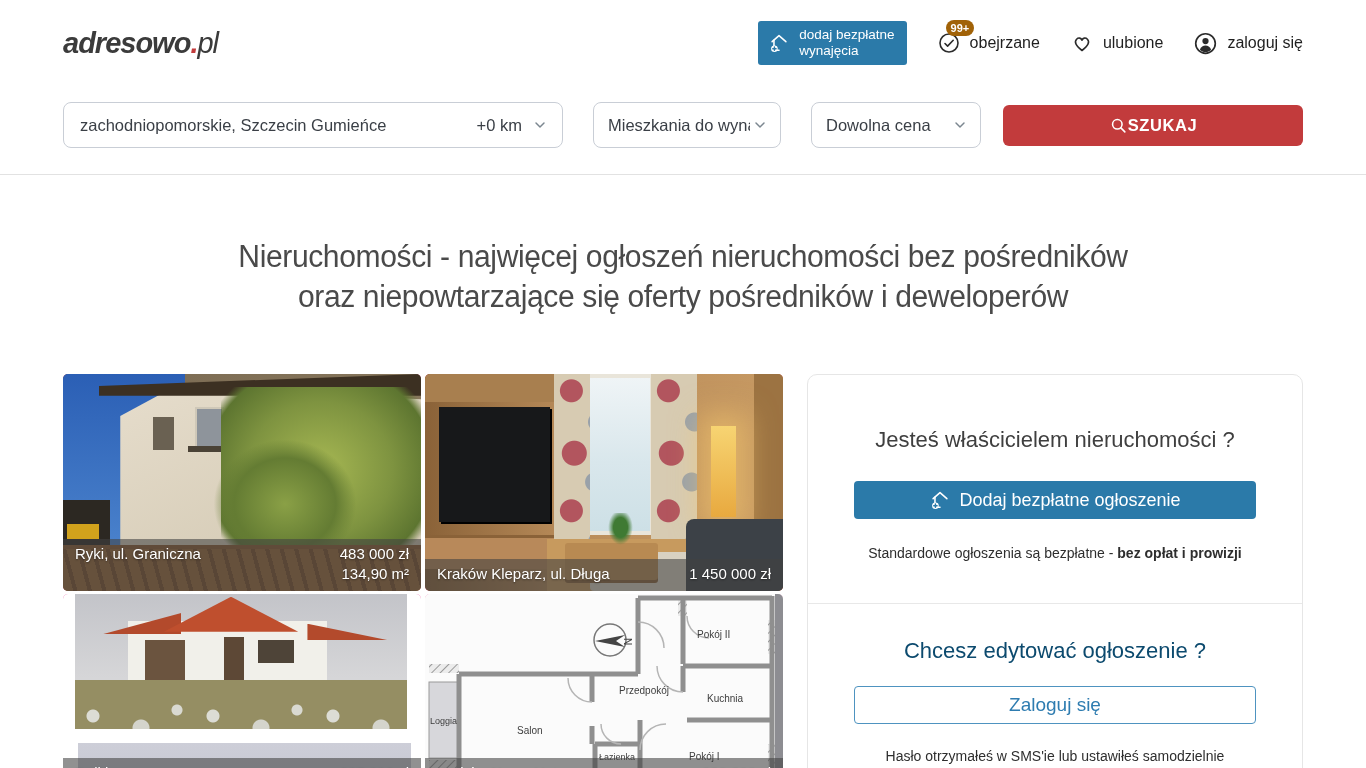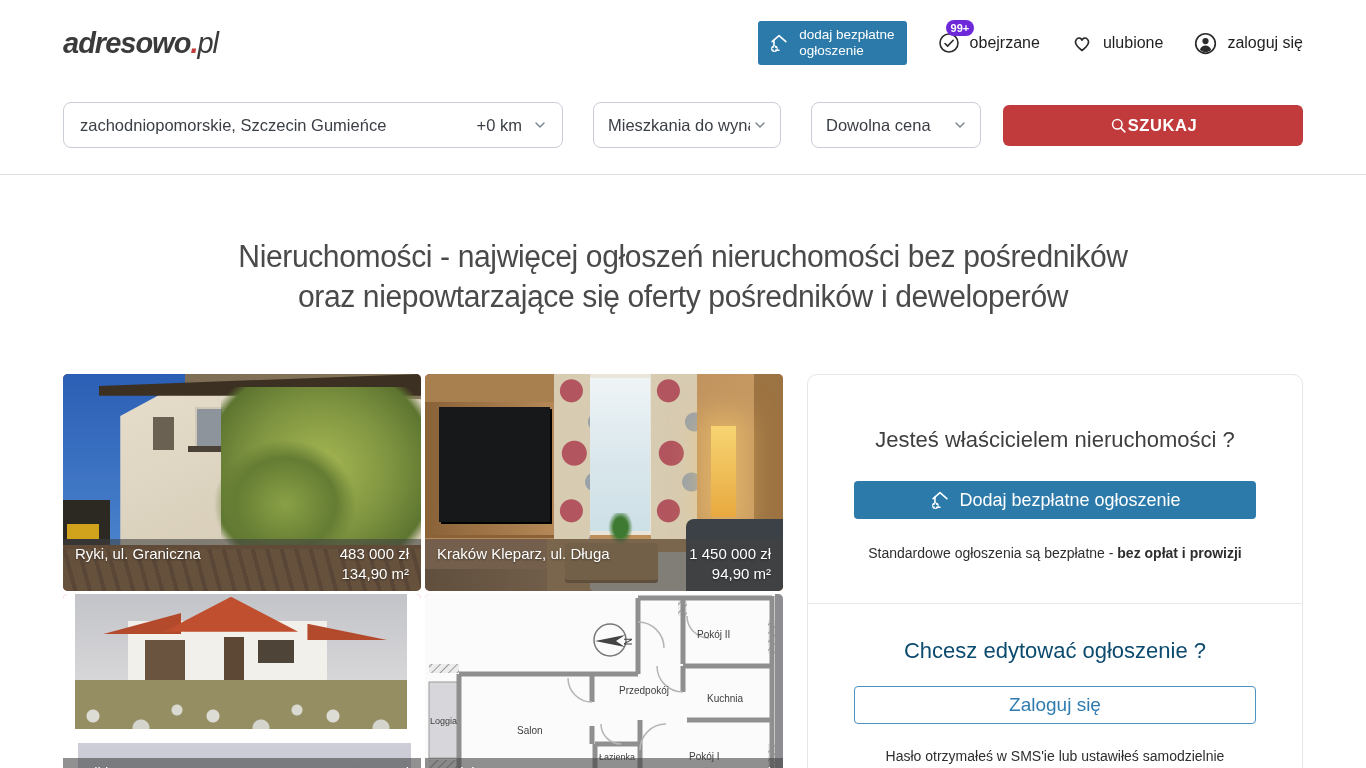--- a/index.html
+++ b/index.html
@@ -11,21 +11,21 @@
   .logo { font-size:29px; font-style:italic; color:#3b3b3b; letter-spacing:-1px; cursor:pointer; }
   .logo .brand { font-weight:700; }
   .logo .dot { font-weight:700; color:#c23b3c; }
   .logo .tld { font-weight:400; }
   .header-right { display:flex; align-items:center; gap:30px; }
   .btn-add { background:#2b7aa9; color:#fff; border:none; border-radius:3px; padding:6px 12px 6px 10px;
              display:flex; align-items:center; gap:9px; font-size:13.5px; line-height:1.18; text-align:left;
              font-family:"Liberation Sans",sans-serif; cursor:pointer; }
   .hitem { display:flex; align-items:center; gap:9px; font-size:16px; color:#1f1f1f; cursor:pointer; }
   .icon-wrap { position:relative; display:inline-flex; }
-  .badge { position:absolute; top:-11px; left:9px; background:#6d28d9; color:#fff; font-size:11px;
+  .badge { position:absolute; top:-11px; left:9px; background:#a16207; color:#fff; font-size:11px;
            font-weight:700; padding:2px 5px; border-radius:9px; white-space:nowrap; }
 
   
   .searchbar { display:flex; align-items:center; padding:16px 63px 26px; border-bottom:1px solid #e2e2e2; }
   .loc-input { display:flex; justify-content:space-between; align-items:center; width:500px; height:46px;
                border:1px solid #c9ced6; border-radius:8px; padding:0 14px 0 16px; font-size:16.5px; color:#3a3f46; cursor:text; }
   .loc-right { display:flex; align-items:center; gap:10px; }
   .select { display:flex; justify-content:space-between; align-items:center; height:46px; border:1px solid #c9ced6;
             border-radius:8px; padding:0 12px 0 14px; font-size:16.5px; color:#3a3f46; background:#fff; cursor:pointer; }
   .sel-type { width:188px; margin-left:30px; }
@@ -139,21 +139,21 @@
   <div class="header-right">
     <button class="btn-add">
       <svg width="22" height="22" viewBox="0 0 24 24" fill="none" stroke="#fff" stroke-width="1.7" stroke-linecap="round" stroke-linejoin="round">
         <path d="M4.5 10.5 L12 4 L19.5 10.5"></path>
           <path d="M6.5 9 V20 H12"></path>
         <circle cx="7" cy="18.2" r="3.6" fill="#fff" stroke="none"></circle>
         <path d="M7 16.4 v3.6 M5.2 18.2 h3.6" stroke="#2b7aa9" stroke-width="1.6"></path>
       </svg>
       <span>
         <span style="display:block">dodaj bezpłatne</span>
-        <span style="display:block">ogłoszenie</span>
+        <span style="display:block">wynajęcia</span>
       </span>
     </button>
     <div class="hitem">
       <span class="icon-wrap">
         <svg width="24" height="24" viewBox="0 0 24 24" fill="none" stroke="#2b2b2b" stroke-width="1.6" stroke-linecap="round" stroke-linejoin="round">
           <circle cx="12" cy="12" r="9"></circle>
             <path d="M8 12.5 l2.6 2.6 L16.2 9.3"></path>
         </svg>
         <span class="badge">99+</span>
       </span>
@@ -255,21 +255,20 @@
             <div class="layer pb-rug"></div>
             <div class="layer pb-table"></div>
           <div class="layer pb-plant"></div>
             <div class="layer pb-sofa"></div>
         </div>
         <div class="cap cap-bottom">
           <div class="cap-row">
             <span class="cap-title">Kraków Kleparz, ul. Długa</span>
             <span class="cap-price">1 450 000 zł</span>
           </div>
-          <div class="cap-area">94,90 m²</div>
         </div>
       </a>
 
       <a class="card">
         <div class="pc-wrap">
           <div class="pc-photo">
             <div class="layer pc-house"></div>
               <div class="layer pc-roof-l"></div>
               <div class="layer pc-roof-r"></div>
             <div class="layer pc-roof-main"></div>

